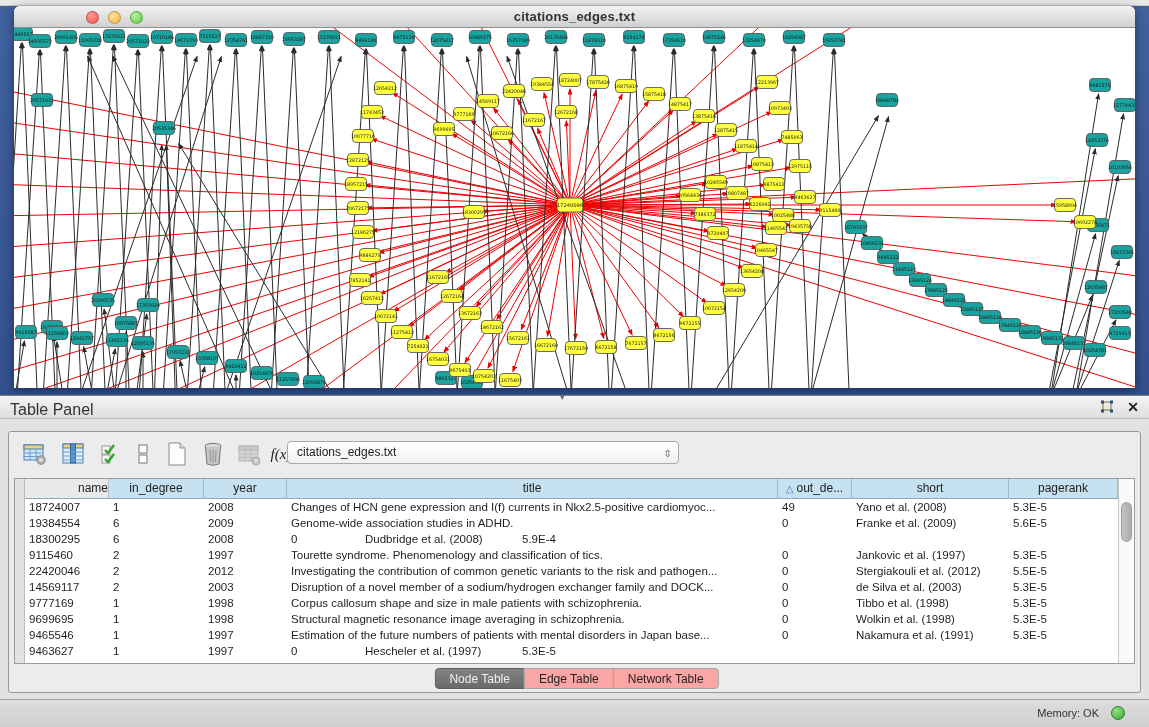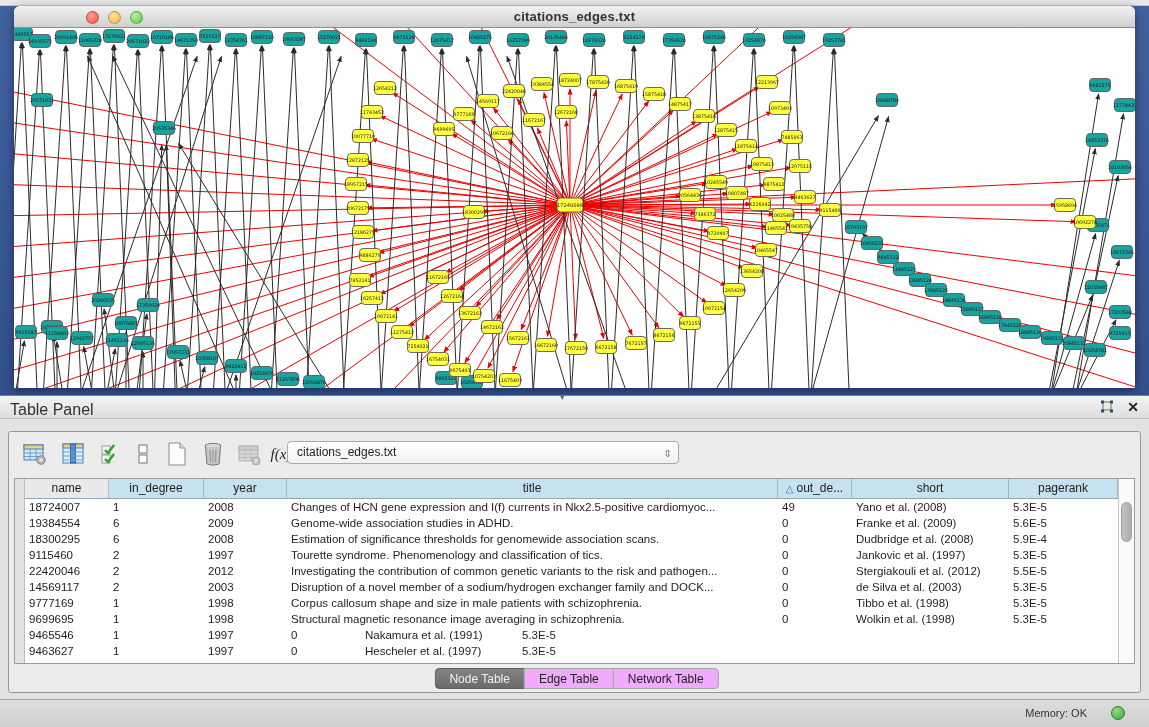--- a/index.html
+++ b/index.html
@@ -34,39 +34,39 @@
   .tool { position:absolute; top:8px; width:28px; height:28px; display:flex; align-items:center; justify-content:center; }
   .fx { font-family:"Liberation Serif", serif; font-style:italic; font-size:15px; color:#222; }
   .combo { position:absolute; left:278px; top:9px; width:392px; height:23px; background:linear-gradient(180deg,#ffffff,#f1f1f1); border:1px solid #a9a9a9; border-radius:4px; font-size:12px; color:#222; line-height:21px; padding-left:9px; }
   .combo .arrows { position:absolute; right:7px; top:1px; font-size:10px; color:#555; letter-spacing:-1px; }
 
   
   .tablebox { position:absolute; left:5px; right:5px; top:46px; bottom:28px; background:#fff; border:1px solid #9b9b9b; overflow:hidden; }
   .gutter { position:absolute; left:0; top:0; bottom:0; width:10px; background:#e2e2e2; border-right:1px solid #bdbdbd; }
   .thead { position:absolute; left:10px; right:16px; top:0; height:20px; display:flex; }
   .hc { height:20px; font-size:12px; color:#222; text-align:center; line-height:19px; background:#c6e2f0; border-right:1px solid #9fb8c6; border-bottom:1px solid #8fa8b6; overflow:hidden; white-space:nowrap; }
-  .hc.first { background:#e9e9e9; border-right:1px solid #bdbdbd; }
+  .hc.first { background:#e9e9e9; border-right:1px solid #bdbdbd;text-align:right; }
   .sort { color:#3f7ab8; font-size:10px; margin-right:3px; }
   .tbody { position:absolute; left:10px; right:16px; top:20px; bottom:0; }
   .trow { display:flex; height:16px; }
   .trow span { font-size:11.5px; color:#1e1e1e; line-height:16px; padding:0 4px; overflow:hidden; white-space:nowrap; }
   .c0{width:84px;} .c1{width:95px;} .c2{width:83px;} .c3{width:491px;} .c4{width:74px;} .c5{width:157px;} .c6{flex:1;}
   .vscroll { position:absolute; right:0; top:0; bottom:0; width:16px; background:#fafafa; border-left:1px solid #c8c8c8; }
   .vthumb { position:absolute; left:2px; right:2px; top:23px; height:40px; background:linear-gradient(90deg,#c2c2c2,#adadad); border-radius:6px; border:1px solid #9e9e9e; }
 
   
   .tabs { position:absolute; left:50%; transform:translateX(-50%); bottom:3px; display:flex; }
-  .tab { height:21px; padding:0 14px; font-size:12px; line-height:20px; color:#222; background:#f0abfc; border:1px solid #a5a5a5; margin-left:-1px; white-space:nowrap; }
+  .tab { height:21px; padding:0 14px; font-size:12px; line-height:20px; color:#222; background:#fca5a5; border:1px solid #a5a5a5; margin-left:-1px; white-space:nowrap; }
   .tab:first-child { border-radius:4px 0 0 4px; margin-left:4px; }
   .tab:last-child { border-radius:0 4px 4px 0;padding-left:14px; }
   .tab.active { background:linear-gradient(180deg,#838383,#6a6a6a); color:#f0f0f0; border-color:#5e5e5e; }
 
   
   .statusbar { position:absolute; left:0; right:0; bottom:0; height:28px; background:linear-gradient(180deg,#dddddd,#cfcfcf); border-top:1px solid #a2a2a2; }
-  .mem { position:absolute; right:24px; top:6px; display:flex; align-items:center; gap:24px; font-size:11px; color:#333; }
+  .mem { position:absolute; right:24px; top:6px; display:flex; align-items:center; gap:12px; font-size:11px; color:#333; }
   .memdot { width:14px; height:14px; border-radius:50%; background:radial-gradient(circle at 35% 30%, #90e07b, #3aa93c); border:1px solid #2e7d32; }
 </style>
 </head>
 <body>
 
 <div class="net-area">
   <div class="top-strip"></div>
   <div class="mac-window">
     <div class="titlebar">
       <span class="tl red"></span>
@@ -680,21 +680,20 @@
             <span class="c2">2009</span>
             <span class="c3">Genome-wide association studies in ADHD.</span>
             <span class="c4">0</span>
             <span class="c5">Franke et al. (2009)</span>
             <span class="c6">5.6E-5</span>
           </div>
           <div class="trow">
             <span class="c0">18300295</span>
             <span class="c1">6</span>
             <span class="c2">2008</span>
-            <span class="c3">Estimation of significance thresholds for genomewide association scans.</span>
             <span class="c4">0</span>
             <span class="c5">Dudbridge et al. (2008)</span>
             <span class="c6">5.9E-4</span>
           </div>
           <div class="trow">
             <span class="c0">9115460</span>
             <span class="c1">2</span>
             <span class="c2">1997</span>
             <span class="c3">Tourette syndrome. Phenomenology and classification of tics.</span>
             <span class="c4">0</span>
@@ -734,20 +733,21 @@
             <span class="c2">1998</span>
             <span class="c3">Structural magnetic resonance image averaging in schizophrenia.</span>
             <span class="c4">0</span>
             <span class="c5">Wolkin et al. (1998)</span>
             <span class="c6">5.3E-5</span>
           </div>
           <div class="trow">
             <span class="c0">9465546</span>
             <span class="c1">1</span>
             <span class="c2">1997</span>
+            <span class="c3">Estimation of the future numbers of patients with mental disorders in Japan base...</span>
             <span class="c4">0</span>
             <span class="c5">Nakamura et al. (1991)</span>
             <span class="c6">5.3E-5</span>
           </div>
           <div class="trow">
             <span class="c0">9463627</span>
             <span class="c1">1</span>
             <span class="c2">1997</span>
             <span class="c4">0</span>
             <span class="c5">Hescheler et al. (1997)</span>

